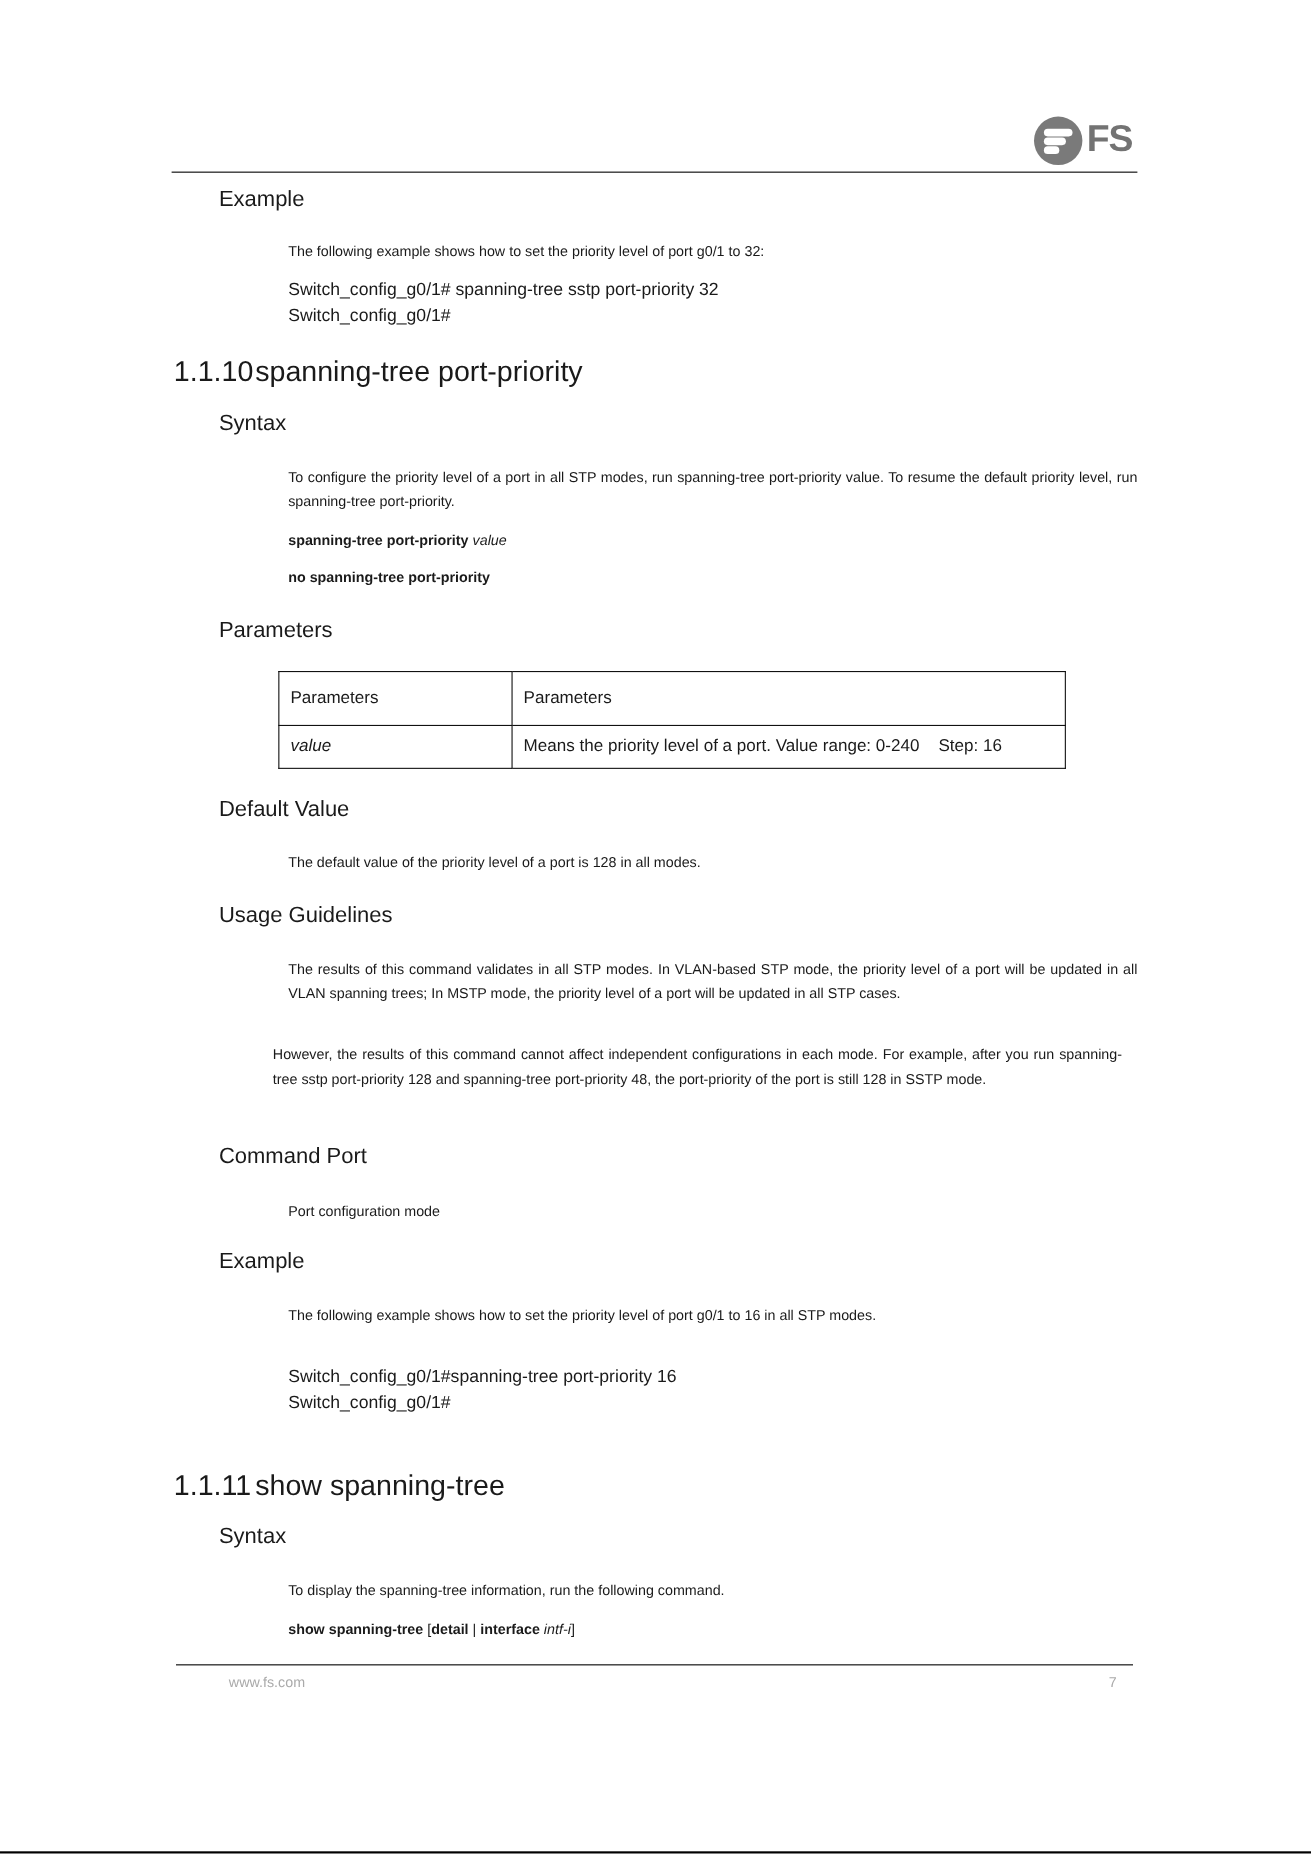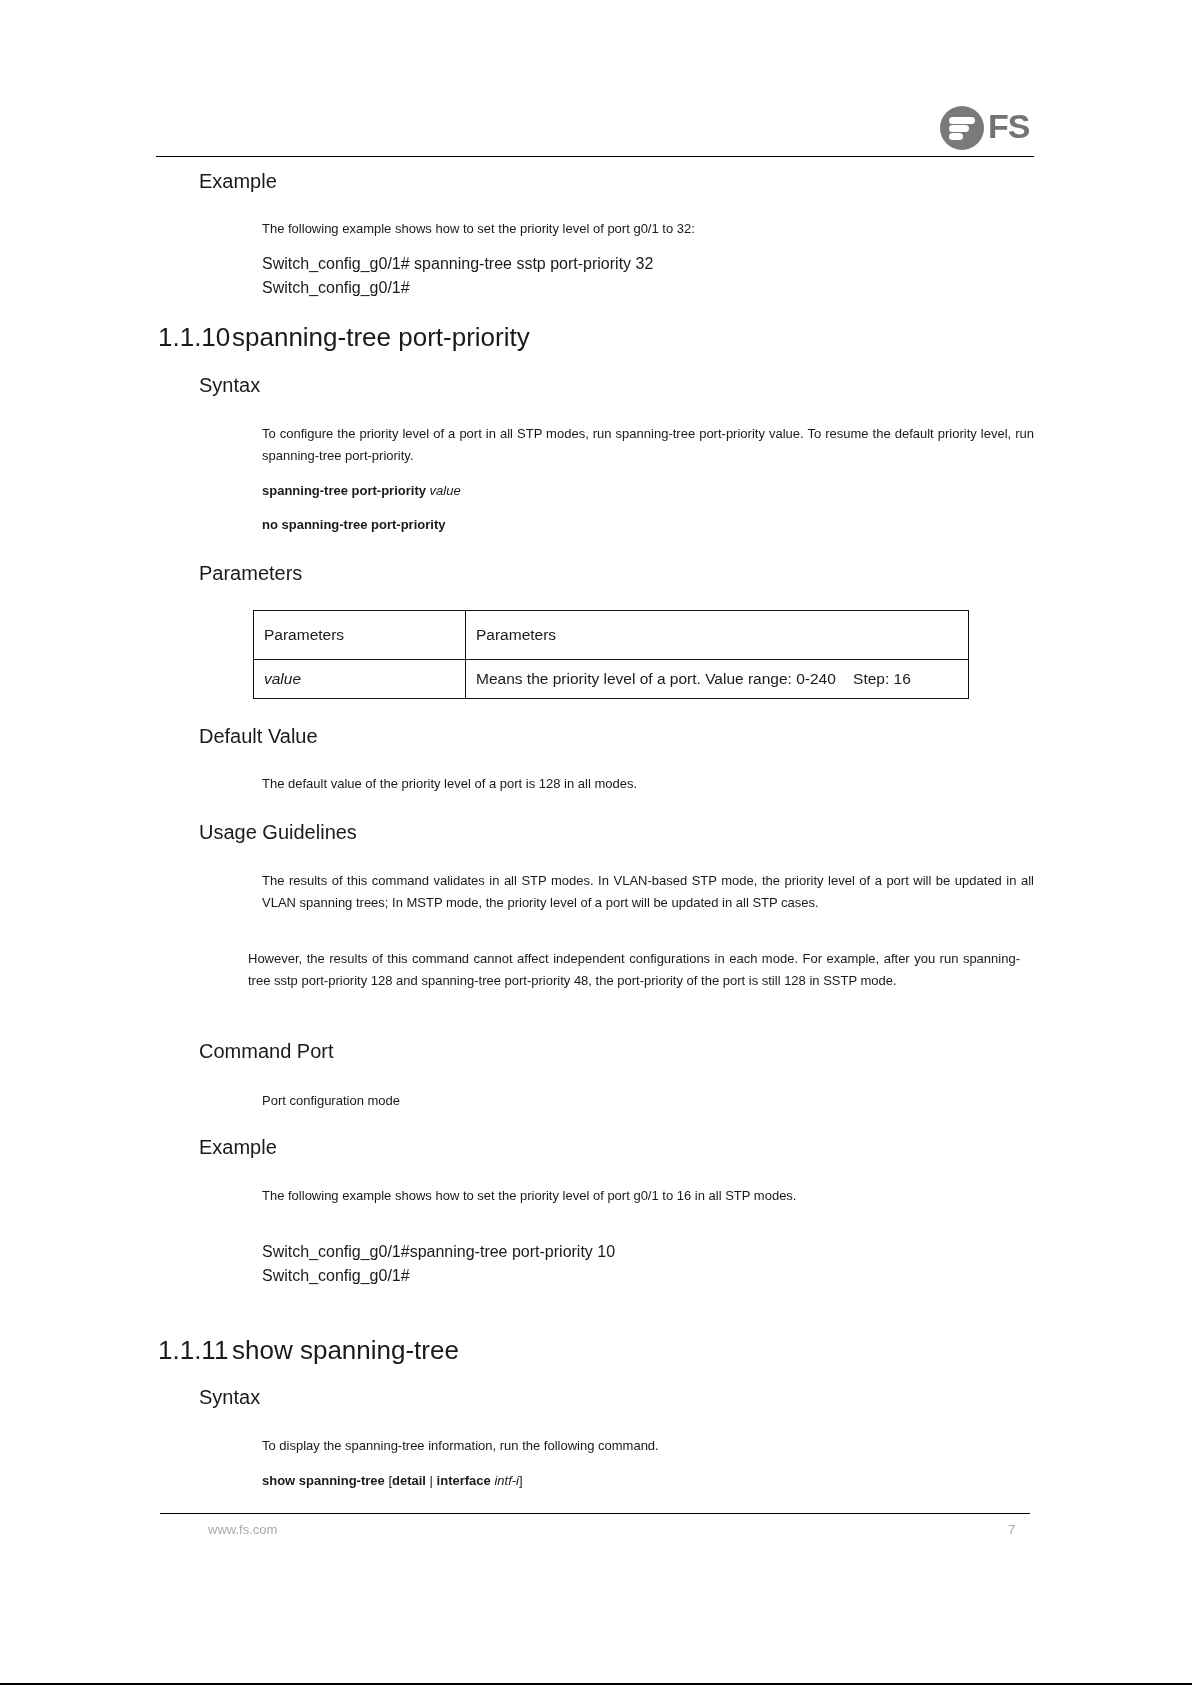--- a/index.html
+++ b/index.html
@@ -80,21 +80,21 @@
 
 <div class="abs h-sub" style="left:199px; top:821px;">Usage Guidelines</div>
 <div class="abs para" style="left:262px; top:870px; width:772px;">The results of this command validates in all STP modes. In VLAN-based STP mode, the priority level of a port will be updated in all VLAN spanning trees; In MSTP mode, the priority level of a port will be updated in all STP cases.</div>
 <div class="abs para" style="left:248px; top:948px; width:772px;">However, the results of this command cannot affect independent configurations in each mode. For example, after you run spanning-tree sstp port-priority 128 and spanning-tree port-priority 48, the port-priority of the port is still 128 in SSTP mode.</div>
 
 <div class="abs h-sub" style="left:199px; top:1040px;">Command Port</div>
 <div class="abs para" style="left:262px; top:1090px;">Port configuration mode</div>
 
 <div class="abs h-sub" style="left:199px; top:1136px;">Example</div>
 <div class="abs para" style="left:262px; top:1185px; width:772px;">The following example shows how to set the priority level of port g0/1 to 16 in all STP modes.</div>
-<div class="abs code" style="left:262px; top:1240px;">Switch_config_g0/1#spanning-tree port-priority 10</div>
+<div class="abs code" style="left:262px; top:1240px;">Switch_config_g0/1#spanning-tree port-priority 16</div>
 <div class="abs code" style="left:262px; top:1264px;">Switch_config_g0/1#</div>
 
 <div class="abs h-sec" style="left:158px; top:1335px;">
   <span class="num">1.1.11</span><span>show spanning-tree</span>
 </div>
 <div class="abs h-sub" style="left:199px; top:1386px;">Syntax</div>
 <div class="abs para" style="left:262px; top:1435px;">To display the spanning-tree information, run the following command.</div>
 <div class="abs para" style="left:262px; top:1470px;">
   <span class="bold">show spanning-tree</span><span> [</span><span class="bold">detail</span><span> | </span><span class="bold">interface</span><span class="it"> intf-i</span><span>]</span>
 </div>

